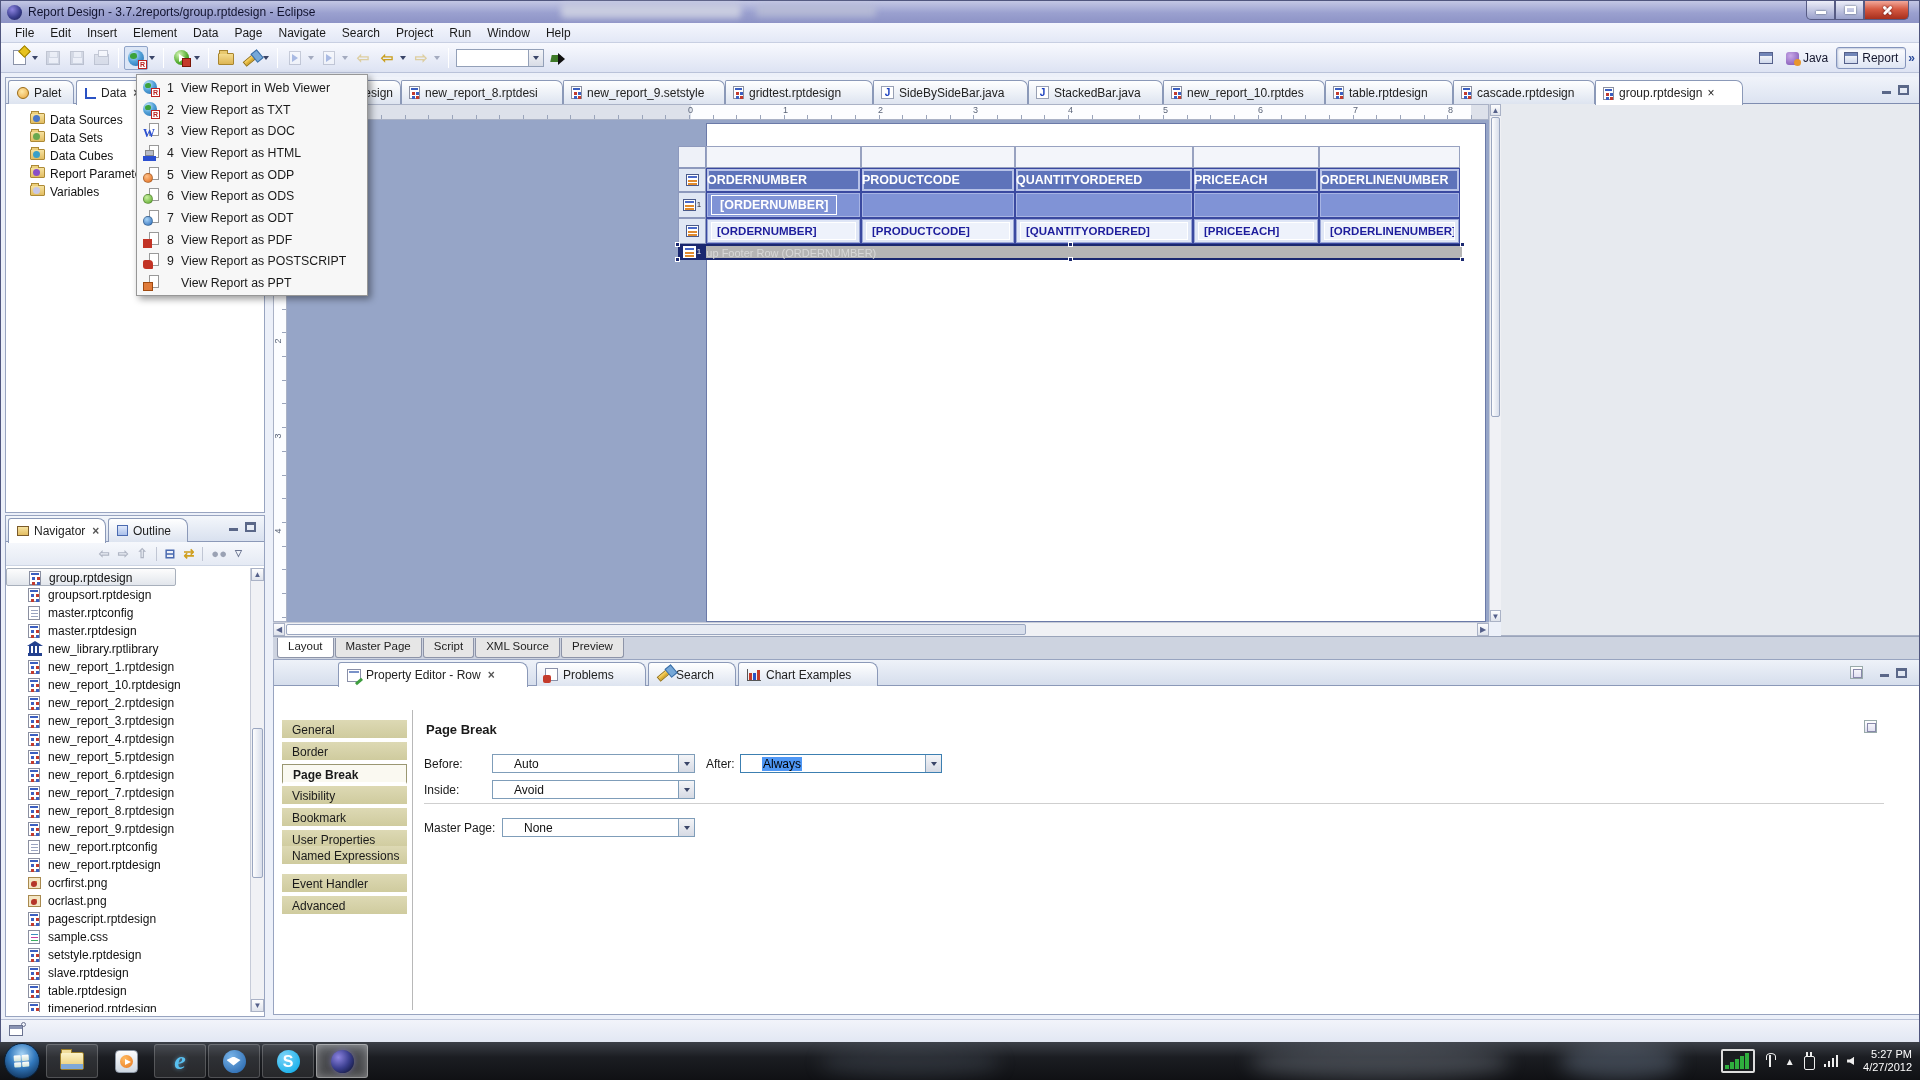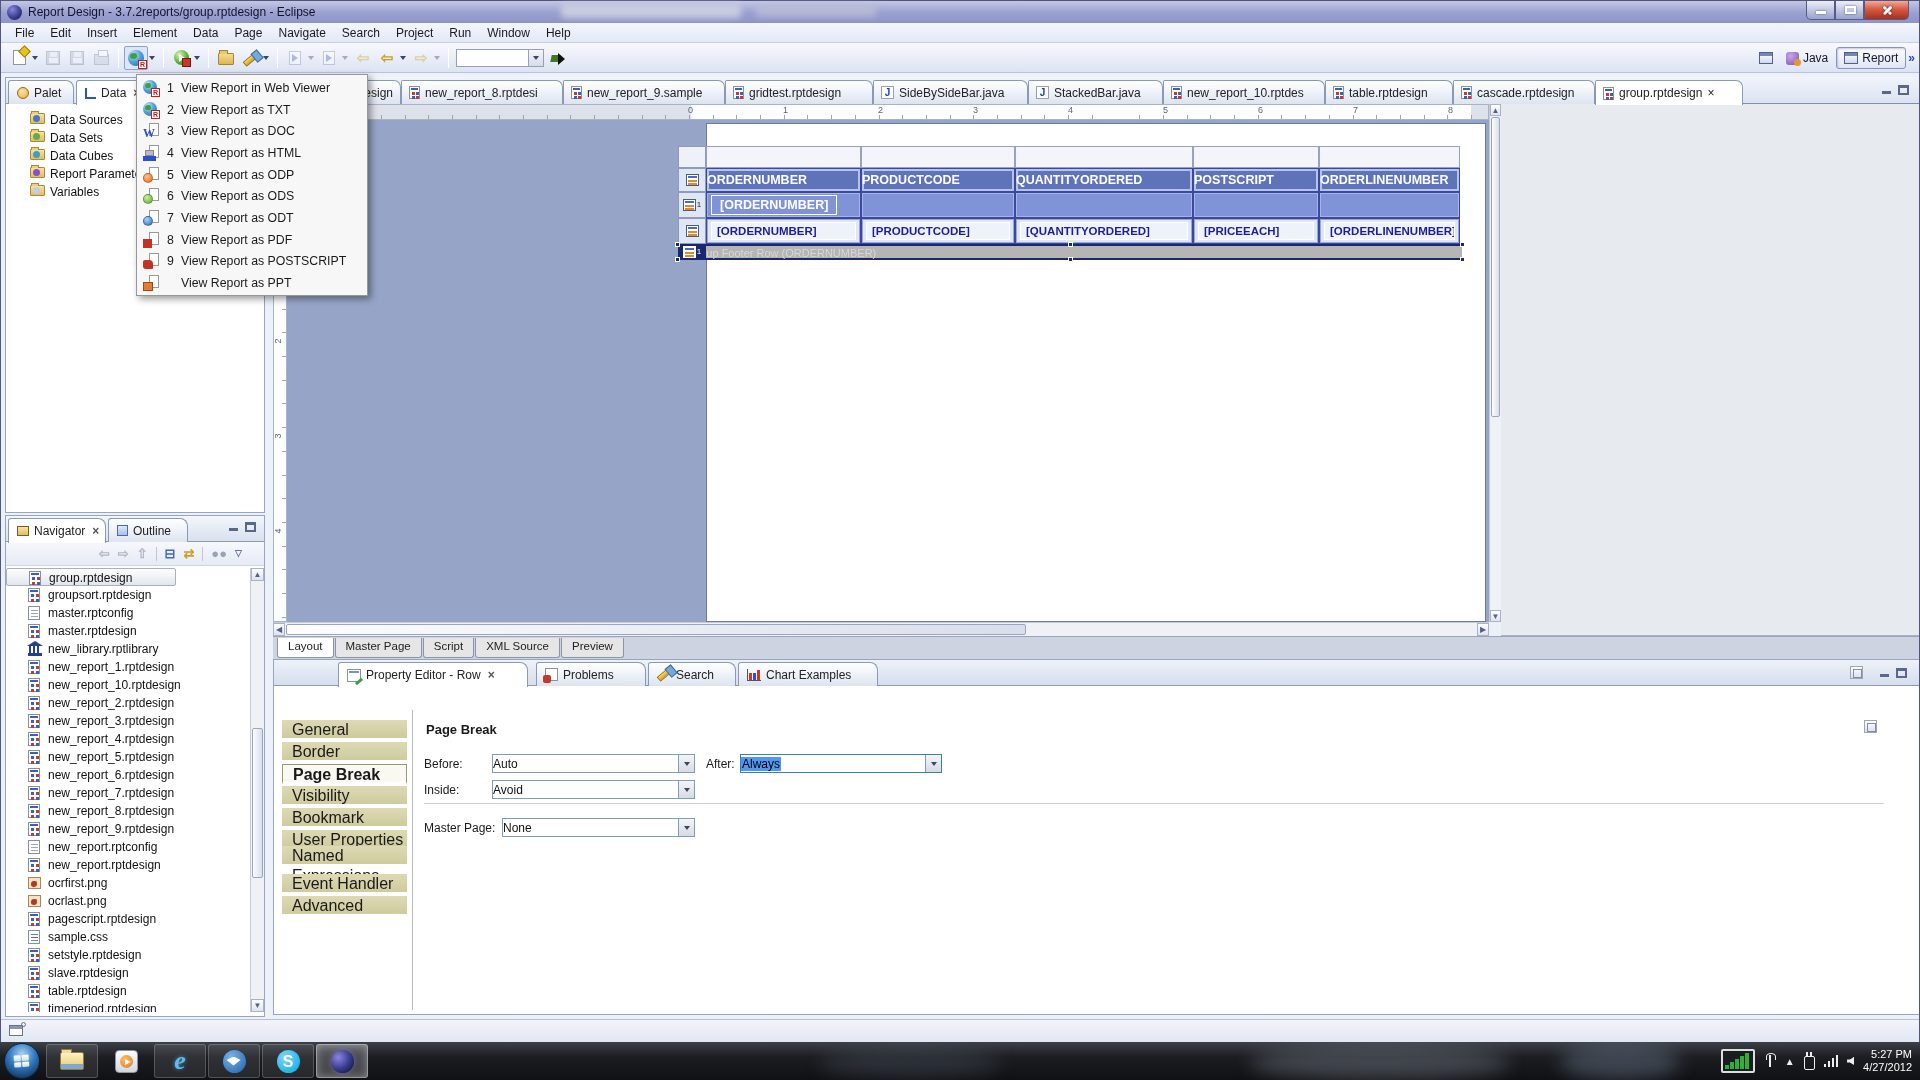--- a/index.html
+++ b/index.html
@@ -149,25 +149,25 @@
 
 #ebottabs{position:absolute;left:0;top:559px;width:1646px;height:23px;background:#cdd3e0;border-top:1px solid #9aa4ba;display:flex;align-items:flex-start;padding-left:4px;gap:1px}
 .btab{height:20px;margin-top:1px;padding:2px 10px;border:1px solid #8d94a8;border-top:none;border-radius:0 0 3px 3px;background:#e6e6e6;font-size:11.5px;color:#222}
 .btab.active{background:#fff;font-weight:normal}
 
 #props{position:absolute;left:272px;top:658px;width:1646px;height:356px;background:#fff;border:1px solid #98a4c0;border-right:none}
 #ptabs{position:absolute;left:0;top:0;width:100%;height:26px;background:linear-gradient(#eef2f9,#d6deec);border-bottom:1px solid #8b99b8}
 #pinner{position:absolute;left:0;top:26px;width:100%;height:24px;background:#f2f4f9;border-bottom:1px solid #c3cada}
 .itab{position:absolute;top:0;height:24px;padding:4px 10px;border-right:1px solid #aab2c6;color:#222}
 .itab.active{background:#fff;border-bottom:1px solid #fff;font-weight:normal;border-left:1px solid #aab2c6}
-.cat{position:absolute;left:8px;width:125px;height:20px;line-height:20px;padding-left:10px;background:linear-gradient(#ddd9b4,#cfcb9e);border-bottom:2px solid #fff;color:#1a1a1a;font-size:16px}
+.cat{position:absolute;left:8px;width:125px;height:20px;line-height:20px;padding-left:10px;background:linear-gradient(#ddd9b4,#cfcb9e);border-bottom:2px solid #fff;color:#1a1a1a;font-size:12px}
 .cat.sel{background:#faf9f1;font-weight:bold;border:1px solid #9a9772;border-bottom:2px solid #fff}
 #pdivider{position:absolute;left:138px;top:50px;width:1px;height:300px;background:#b8b8b8}
 .flabel{position:absolute;font-size:12px;color:#1a1a1a}
-.combo{position:absolute;height:19px;background:#fff;border:1px solid #7f9db9;display:flex;align-items:center;padding-left:0;font-size:12px}
+.combo{position:absolute;height:19px;background:#fff;border:1px solid #7f9db9;display:flex;align-items:center;padding-left:21px;font-size:12px}
 .combo .cbtn2{position:absolute;right:0;top:0;width:16px;height:17px;background:linear-gradient(#f4f5f8,#d6dae4);border-left:1px solid #7f9db9;display:flex;align-items:center;justify-content:center}
 .hl{background:#4e97f5;color:#000;padding:0 1px}
 #psep{position:absolute;left:150px;top:143px;width:1460px;height:1px;background:#cfcfcf}
 .i-pe{width:14px;height:13px;background:#fff;border:1px solid #8a90a8;position:relative}
 .i-pe::before{content:"";position:absolute;left:1px;top:1px;width:10px;height:2px;background:#7a92c8}
 .i-pe::after{content:"";position:absolute;right:-3px;bottom:-2px;width:8px;height:3px;background:#3f9e3f;transform:rotate(-40deg)}
 .i-prob{width:13px;height:13px;background:#fff;border:1px solid #8a90a8;position:relative}
 .i-prob::after{content:"";position:absolute;left:-3px;bottom:-3px;width:8px;height:8px;background:#c43a2a;border-radius:2px}
 .i-chart{width:14px;height:12px;border-left:1px solid #555;border-bottom:1px solid #555;position:relative}
 .i-chart::before{content:"";position:absolute;left:1px;bottom:0;width:3px;height:7px;background:#c43a2a;box-shadow:4px 0 0 #2a52c4}
@@ -447,21 +447,21 @@
     <div id="etabrow">
       <span class="etab" style="left:4px;width:124px;justify-content:flex-end">
             <span>esign</span>
           </span>
       <span class="etab" style="left:128px;width:162px">
             <span class="eti-rpt"></span>
             <span>new_report_8.rptdesi</span>
           </span>
       <span class="etab" style="left:290px;width:162px">
             <span class="eti-rpt"></span>
-            <span>new_report_9.sample</span>
+            <span>new_report_9.setstyle</span>
           </span>
       <span class="etab" style="left:452px;width:148px">
             <span class="eti-rpt"></span>
             <span>gridtest.rptdesign</span>
           </span>
       <span class="etab" style="left:600px;width:155px">
             <span class="eti-java">J</span>
             <span>SideBySideBar.java</span>
           </span>
       <span class="etab" style="left:755px;width:135px">
@@ -533,21 +533,21 @@
           <div class="tcell" style="width:155px">
                 <span>ORDERNUMBER</span>
               </div>
           <div class="tcell" style="width:154px">
                 <span>PRODUCTCODE</span>
               </div>
           <div class="tcell" style="width:178px">
                 <span>QUANTITYORDERED</span>
               </div>
           <div class="tcell" style="width:126px">
-                <span>POSTSCRIPT</span>
+                <span>PRICEEACH</span>
               </div>
           <div class="tcell" style="width:141px">
                 <span>ORDERLINENUMBER</span>
               </div>
         </div>
 
         <div class="trow ghrow" style="height:26px">
           <div class="hcell">
                 <span class="hic"></span>
                 <span class="hnum">1</span>

